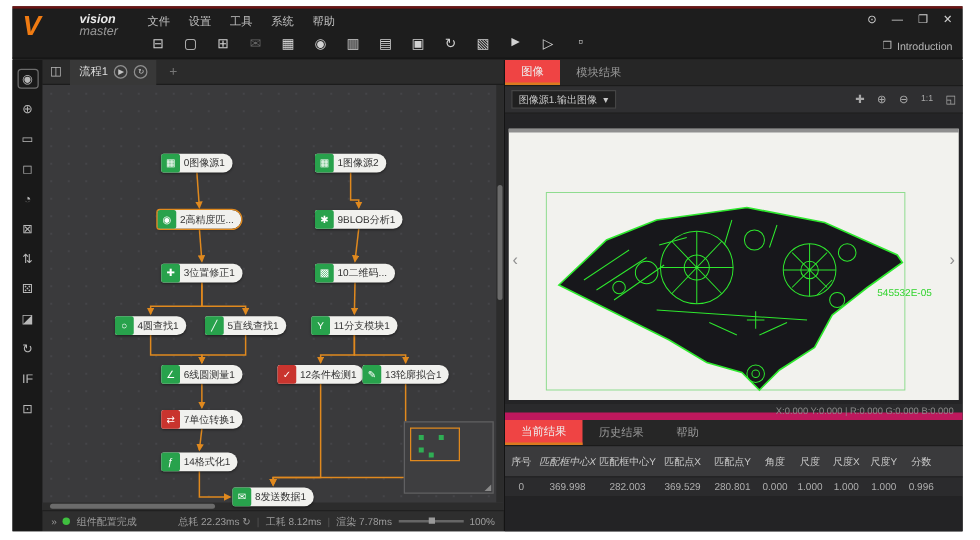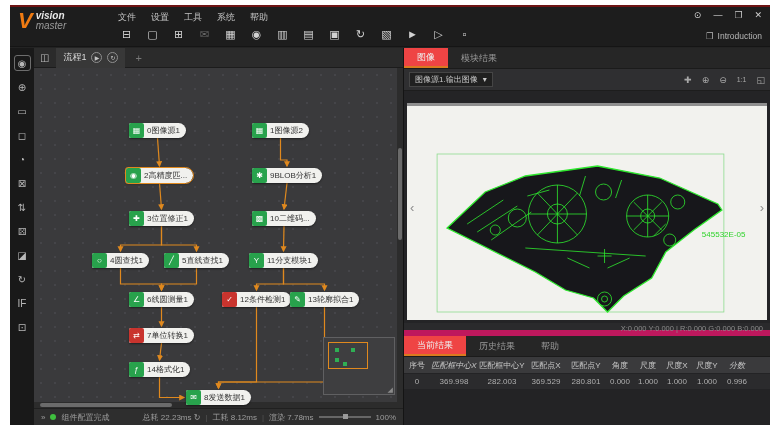--- a/index.html
+++ b/index.html
@@ -5,21 +5,21 @@
   * { box-sizing: border-box; margin: 0; padding: 0; }
   html,body { width:784px; height:432px; overflow:hidden; background:#fff;
     font-family:"Liberation Sans","DejaVu Sans",sans-serif; }
   #app { position:absolute; left:10px; top:5px; width:760px; height:420px;
     background:#232323; border-top:2px solid #6e1414; color:#ccc; }
 
   
   #header { position:relative; height:40px; background:#1d1d1d; border-bottom:1px solid #151515; }
   #logo { position:absolute; left:8px; top:4px; display:flex; align-items:center; }
   #logo .vmark { color:#f07b12; font-size:22px; font-weight:bold; font-style:italic; line-height:20px; margin-right:3px;}
-  #logo .ltxt { color:#e8e8e8; font-style:italic; font-size:10px; line-height:10px; font-weight:bold;}
+  #logo .ltxt { color:#e8e8e8; font-style:italic; font-size:10px; line-height:10px; font-weight:bold;margin-left:28px;}
   #logo .ltxt .l2 { color:#9a9a9a; font-weight:normal; }
   #menus { position:absolute; left:108px; top:4px; display:flex; gap:15px; font-size:9px; color:#c0c0c0;}
   #menus span { cursor:default; }
   #winctrl { position:absolute; right:8px; top:3px; display:flex; gap:12px; font-size:9px; color:#cfcfcf;}
   #toolbar { position:absolute; left:108px; top:19px; display:flex; gap:9px; align-items:center;}
   #toolbar .tbi { width:17px; height:16px; display:flex; align-items:center; justify-content:center;
      color:#d2d2d2; font-size:11px; border-radius:2px;}
   #toolbar .tbi:nth-child(4){ opacity:.4; }
   #introbtn { position:absolute; right:8px; top:24px; font-size:8.5px; color:#b7b7b7; display:flex; gap:4px; align-items:center;}
 
@@ -77,21 +77,21 @@
      display:flex; align-items:center; gap:5px; padding:0 5px;}
   #vicons { margin-left:auto; display:flex; gap:10px; color:#a8a8a8; font-size:9px; align-items:center;}
   #viewer { height:232px; position:relative; background:#242426;}
   #viewer .res { position:absolute; top:13px; right:7px; font-size:8px; color:#9a9a9a;}
   #imgarea { position:absolute; left:3px; right:3px; top:12px; bottom:3px; background:#f2f2ee;
      border-top:3px solid #8f8f8f;}
   .chev { position:absolute; top:44%; font-size:13px; color:#8f8f8f;}
   .chev.l { left:3px; } .chev.r { right:3px; }
   #coordsbar { height:13px; background:#2a2a2c; font-size:7.5px; color:#8b8b8b; text-align:right;
      padding:1px 7px 0 0; border-bottom:6px solid #be185d;}
-  #rtable .thead { display:flex; height:16px; background:#3a3a3c; }
+  #rtable .thead { display:flex; height:24px; background:#3a3a3c; }
   #rtable .thead div { font-size:8px; color:#c9c9c9; display:flex; align-items:center; justify-content:center;}
   #rtable .trow { display:flex; height:16px; background:#2b2b2d; border-top:1px solid #232325;}
   #rtable .trow div { font-size:8px; color:#aeaeae; display:flex; align-items:center; justify-content:center;}
   #rbottom { flex:1; background:#232325; }
 </style>
 </head>
 <body>
 
 <div id="app">
 
@@ -349,21 +349,21 @@
         <div class="thead" id="thead">
             <div style="width: 26px;">序号</div>
             <div style="width: 48px; font-style: italic;">匹配框中心X</div>
             <div style="width: 48px;">匹配框中心Y</div>
             <div style="width: 40px;">匹配点X</div>
             <div style="width: 40px;">匹配点Y</div>
             <div style="width: 28px;">角度</div>
             <div style="width: 28px;">尺度</div>
             <div style="width: 30px;">尺度X</div>
             <div style="width: 30px;">尺度Y</div>
-            <div style="width: 30px; font-style: italic;">分数</div>
+            <div style="width: 30px;">分数</div>
           </div>
         <div id="tbody">
             <div class="trow">
               <div style="width: 26px;">0</div>
               <div style="width: 48px;">369.998</div>
               <div style="width: 48px;">282.003</div>
               <div style="width: 40px;">369.529</div>
               <div style="width: 40px;">280.801</div>
               <div style="width: 28px;">0.000</div>
               <div style="width: 28px;">1.000</div>

